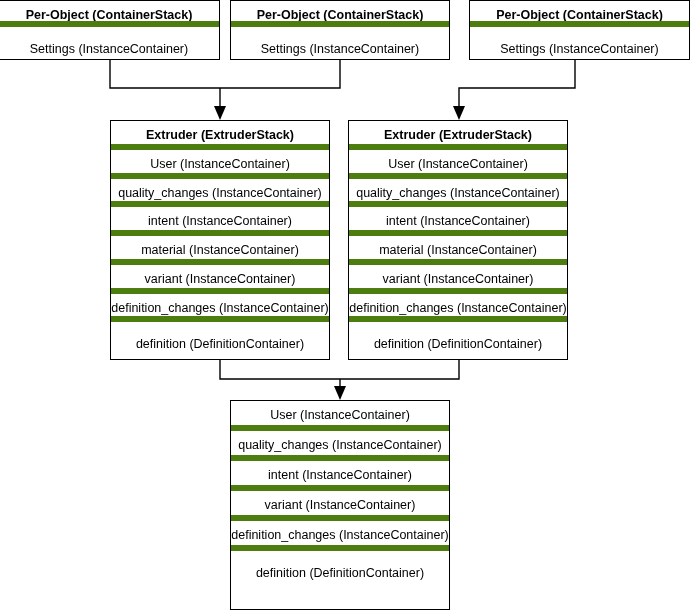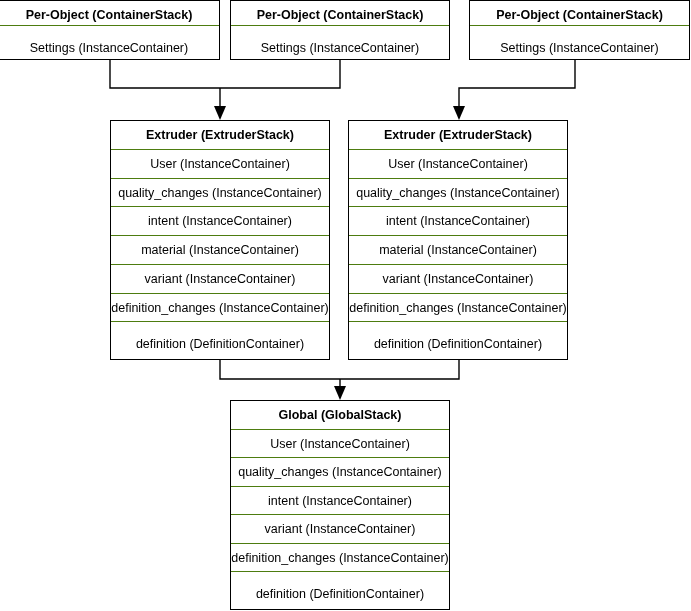--- a/index.html
+++ b/index.html
@@ -29,21 +29,21 @@
   }
   .node .row {
     box-sizing: border-box;
     height: 30px;
     line-height: 28px;
     text-align: center;
     font-size: 12.5px;
     color: #000000;
     white-space: nowrap;
     overflow: hidden;
-    border-bottom: 1px solid #4d7c0f;
+    border-bottom: 6px solid #4d7c0f;
     background: #ffffff;
   }
   .node .row:last-child {
     border-bottom: none;
     margin-top: 8px;
   }
   .node .row.header {
     font-weight: bold;
   }
   svg.edges {
@@ -122,21 +122,20 @@
     <div class="row">User (InstanceContainer)</div>
     <div class="row">quality_changes (InstanceContainer)</div>
     <div class="row">intent (InstanceContainer)</div>
     <div class="row">material (InstanceContainer)</div>
     <div class="row">variant (InstanceContainer)</div>
     <div class="row">definition_changes (InstanceContainer)</div>
     <div class="row">definition (DefinitionContainer)</div>
   </div>
 
   <div class="node" style="left:230px; top:400px; width:220px; height:210px;">
-    <div class="row header">Global (GlobalStack)</div>
     <div class="row">User (InstanceContainer)</div>
     <div class="row">quality_changes (InstanceContainer)</div>
     <div class="row">intent (InstanceContainer)</div>
     <div class="row">variant (InstanceContainer)</div>
     <div class="row">definition_changes (InstanceContainer)</div>
     <div class="row">definition (DefinitionContainer)</div>
   </div>
 
 </div>
 

